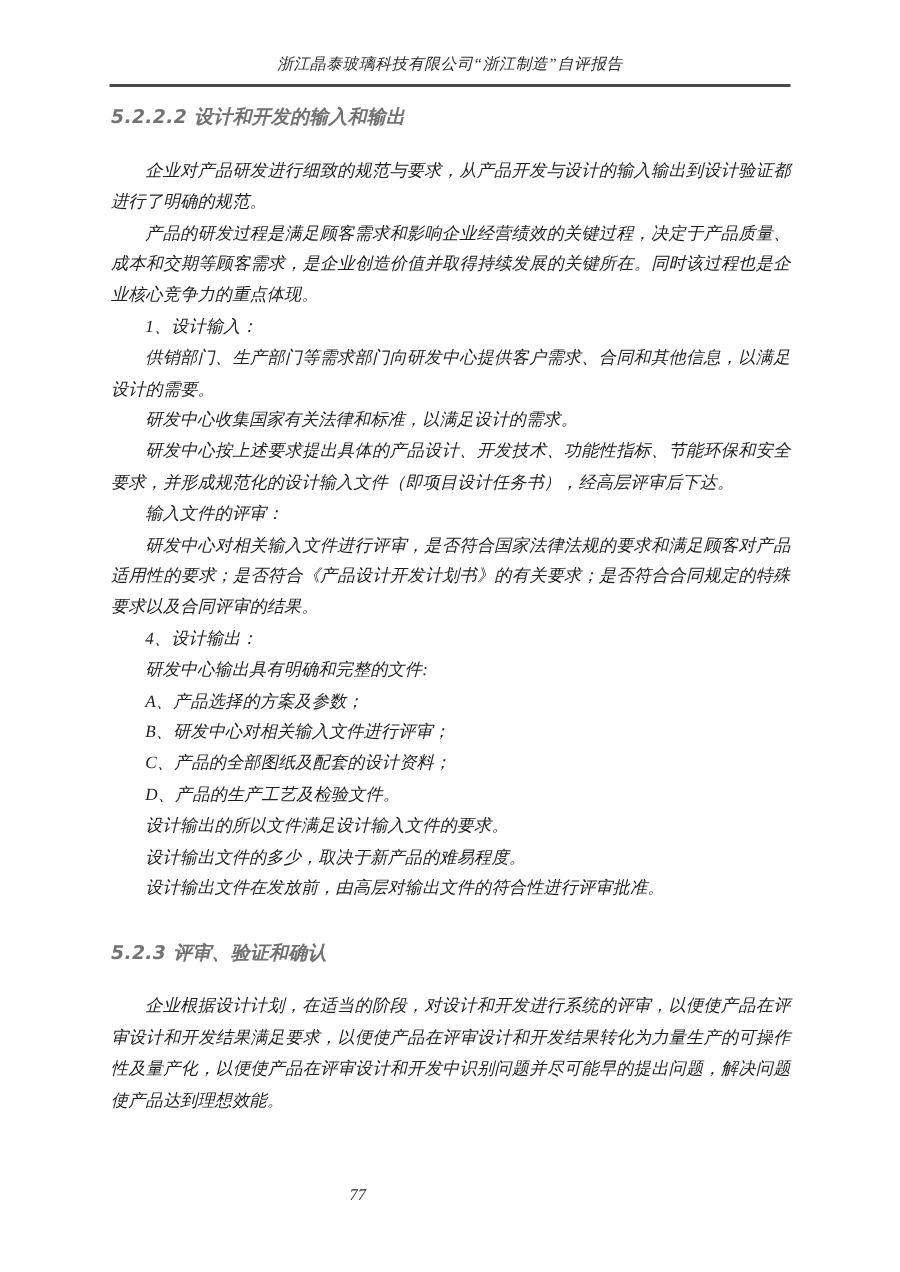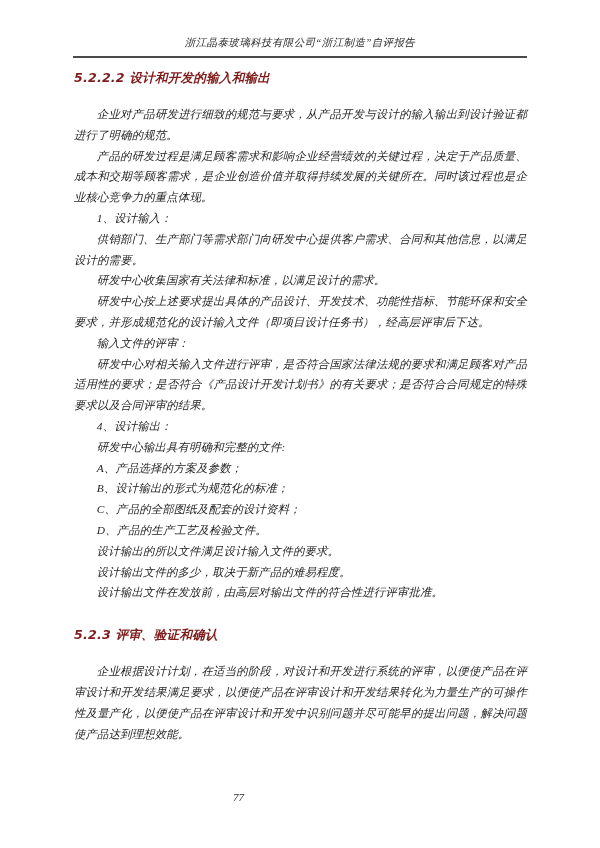--- a/index.html
+++ b/index.html
@@ -47,21 +47,21 @@
   .content {
     position: absolute;
     top: 68px;
     left: 74px;
     width: 453px;
   }
   h2.section-heading {
     font-family: "DejaVu Sans", "Liberation Sans", sans-serif;
     font-size: 12.6px;
     font-weight: bold;
-    color: #7f1d1d;
+    color: #737373;
     margin: 0;
     padding: 0;
     line-height: 20px;
     letter-spacing: 0.2px;
   }
   .sec-gap-top-1 { margin-top: 0px; }
   .sec-gap-after { height: 16px; }
   .sec-gap-before-523 { height: 22px; }
   p.body-text {
     margin: 0;
@@ -105,21 +105,21 @@
     <p class="body-text indent2">产品的研发过程是满足顾客需求和影响企业经营绩效的关键过程，决定于产品质量、成本和交期等顾客需求，是企业创造价值并取得持续发展的关键所在。同时该过程也是企业核心竞争力的重点体现。</p>
     <p class="body-text indent2">1、设计输入：</p>
     <p class="body-text indent2">供销部门、生产部门等需求部门向研发中心提供客户需求、合同和其他信息，以满足设计的需要。</p>
     <p class="body-text indent2">研发中心收集国家有关法律和标准，以满足设计的需求。</p>
     <p class="body-text indent2">研发中心按上述要求提出具体的产品设计、开发技术、功能性指标、节能环保和安全要求，并形成规范化的设计输入文件（即项目设计任务书），经高层评审后下达。</p>
     <p class="body-text indent2">输入文件的评审：</p>
     <p class="body-text indent2">研发中心对相关输入文件进行评审，是否符合国家法律法规的要求和满足顾客对产品适用性的要求；是否符合《产品设计开发计划书》的有关要求；是否符合合同规定的特殊要求以及合同评审的结果。</p>
     <p class="body-text indent2">4、设计输出：</p>
     <p class="body-text indent2">研发中心输出具有明确和完整的文件:</p>
     <p class="body-text indent2">A、产品选择的方案及参数；</p>
-    <p class="body-text indent2">B、设计输出的形式为规范化的标准；</p>
+    <p class="body-text indent2">B、研发中心对相关输入文件进行评审；</p>
     <p class="body-text indent2">C、产品的全部图纸及配套的设计资料；</p>
     <p class="body-text indent2">D、产品的生产工艺及检验文件。</p>
     <p class="body-text indent2">设计输出的所以文件满足设计输入文件的要求。</p>
     <p class="body-text indent2">设计输出文件的多少，取决于新产品的难易程度。</p>
     <p class="body-text indent2">设计输出文件在发放前，由高层对输出文件的符合性进行评审批准。</p>
 
     <div class="sec-gap-before-523"></div>
     <h2 class="section-heading">5.2.3 评审、验证和确认</h2>
     <div class="sec-gap-after"></div>
 

